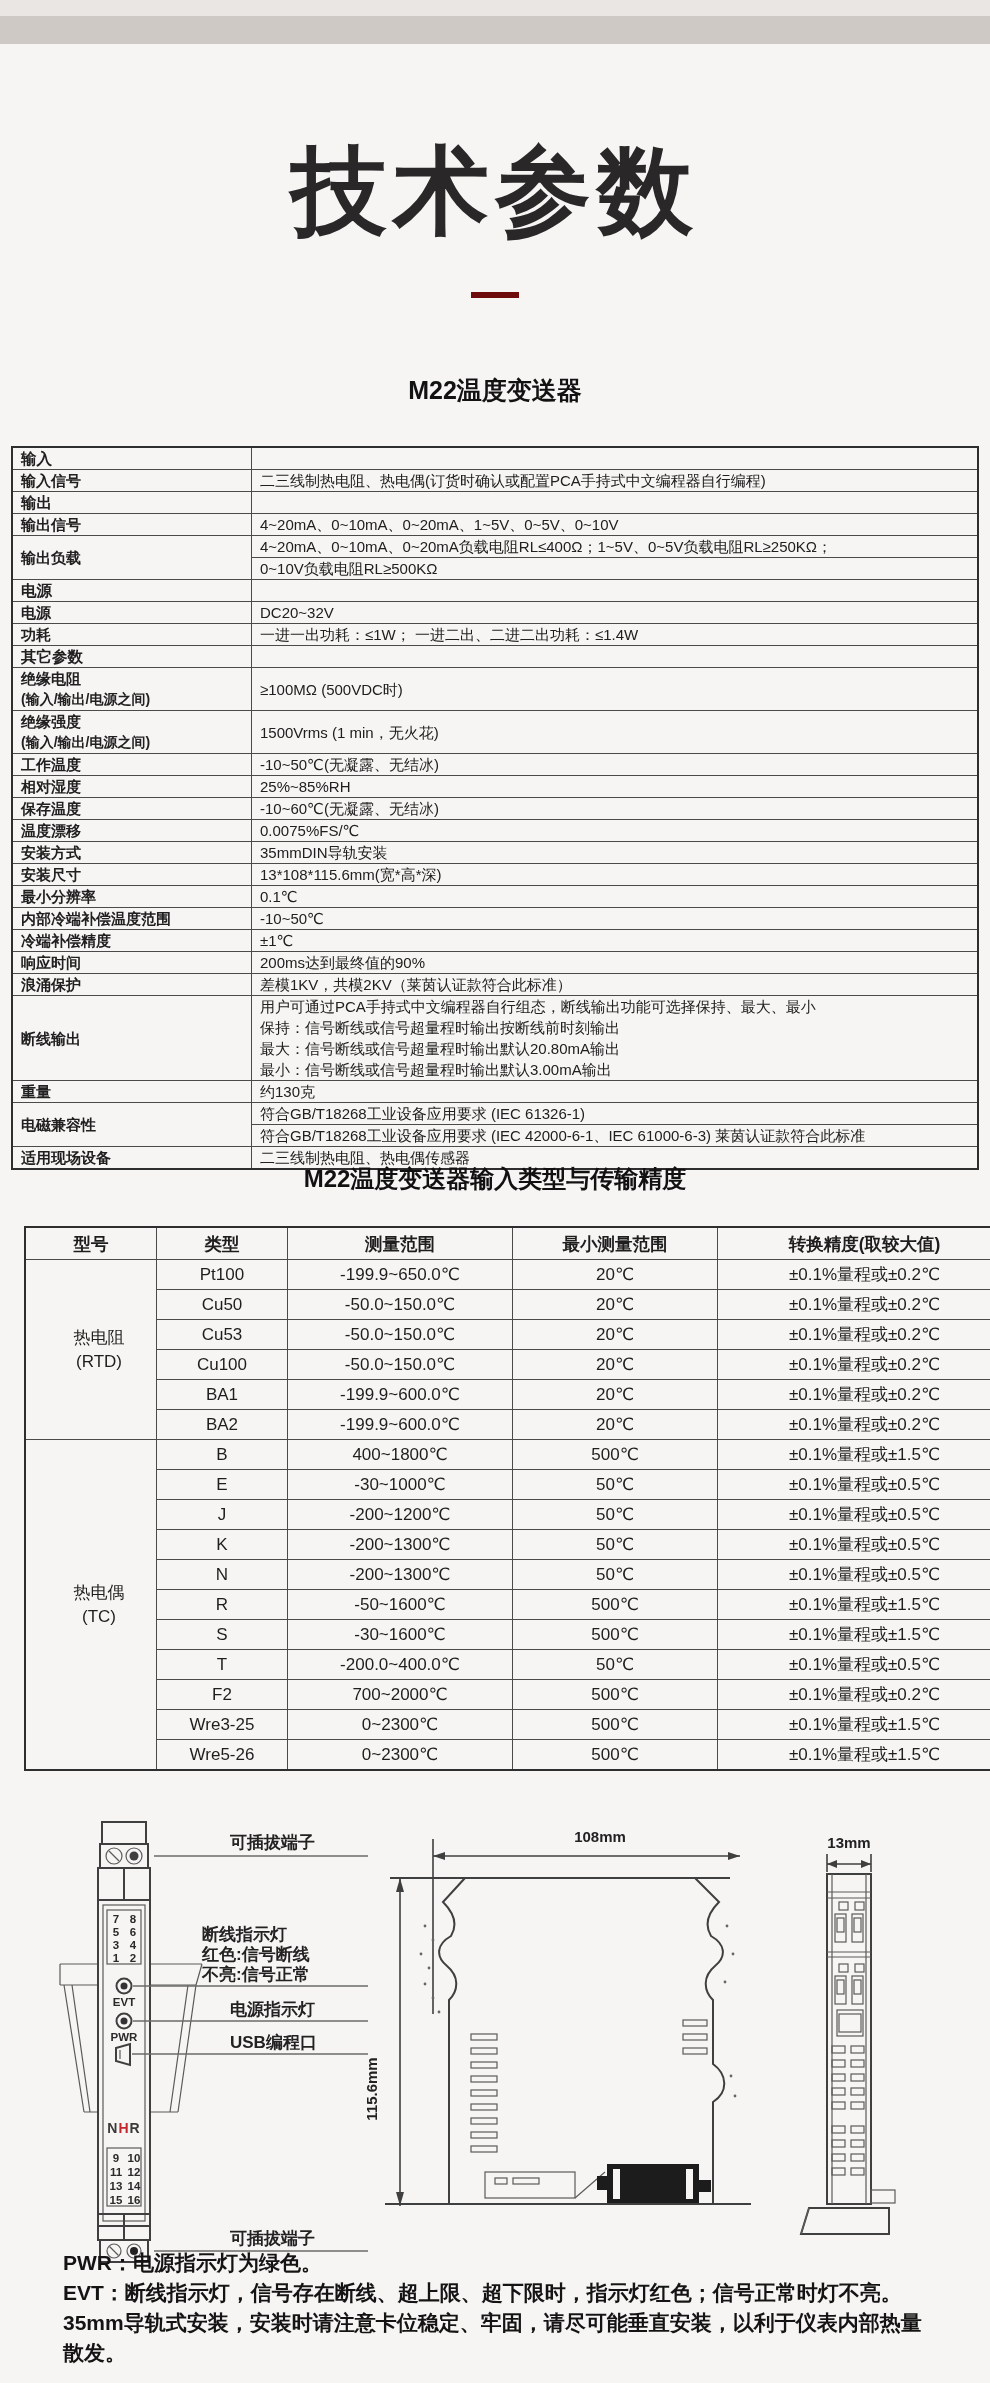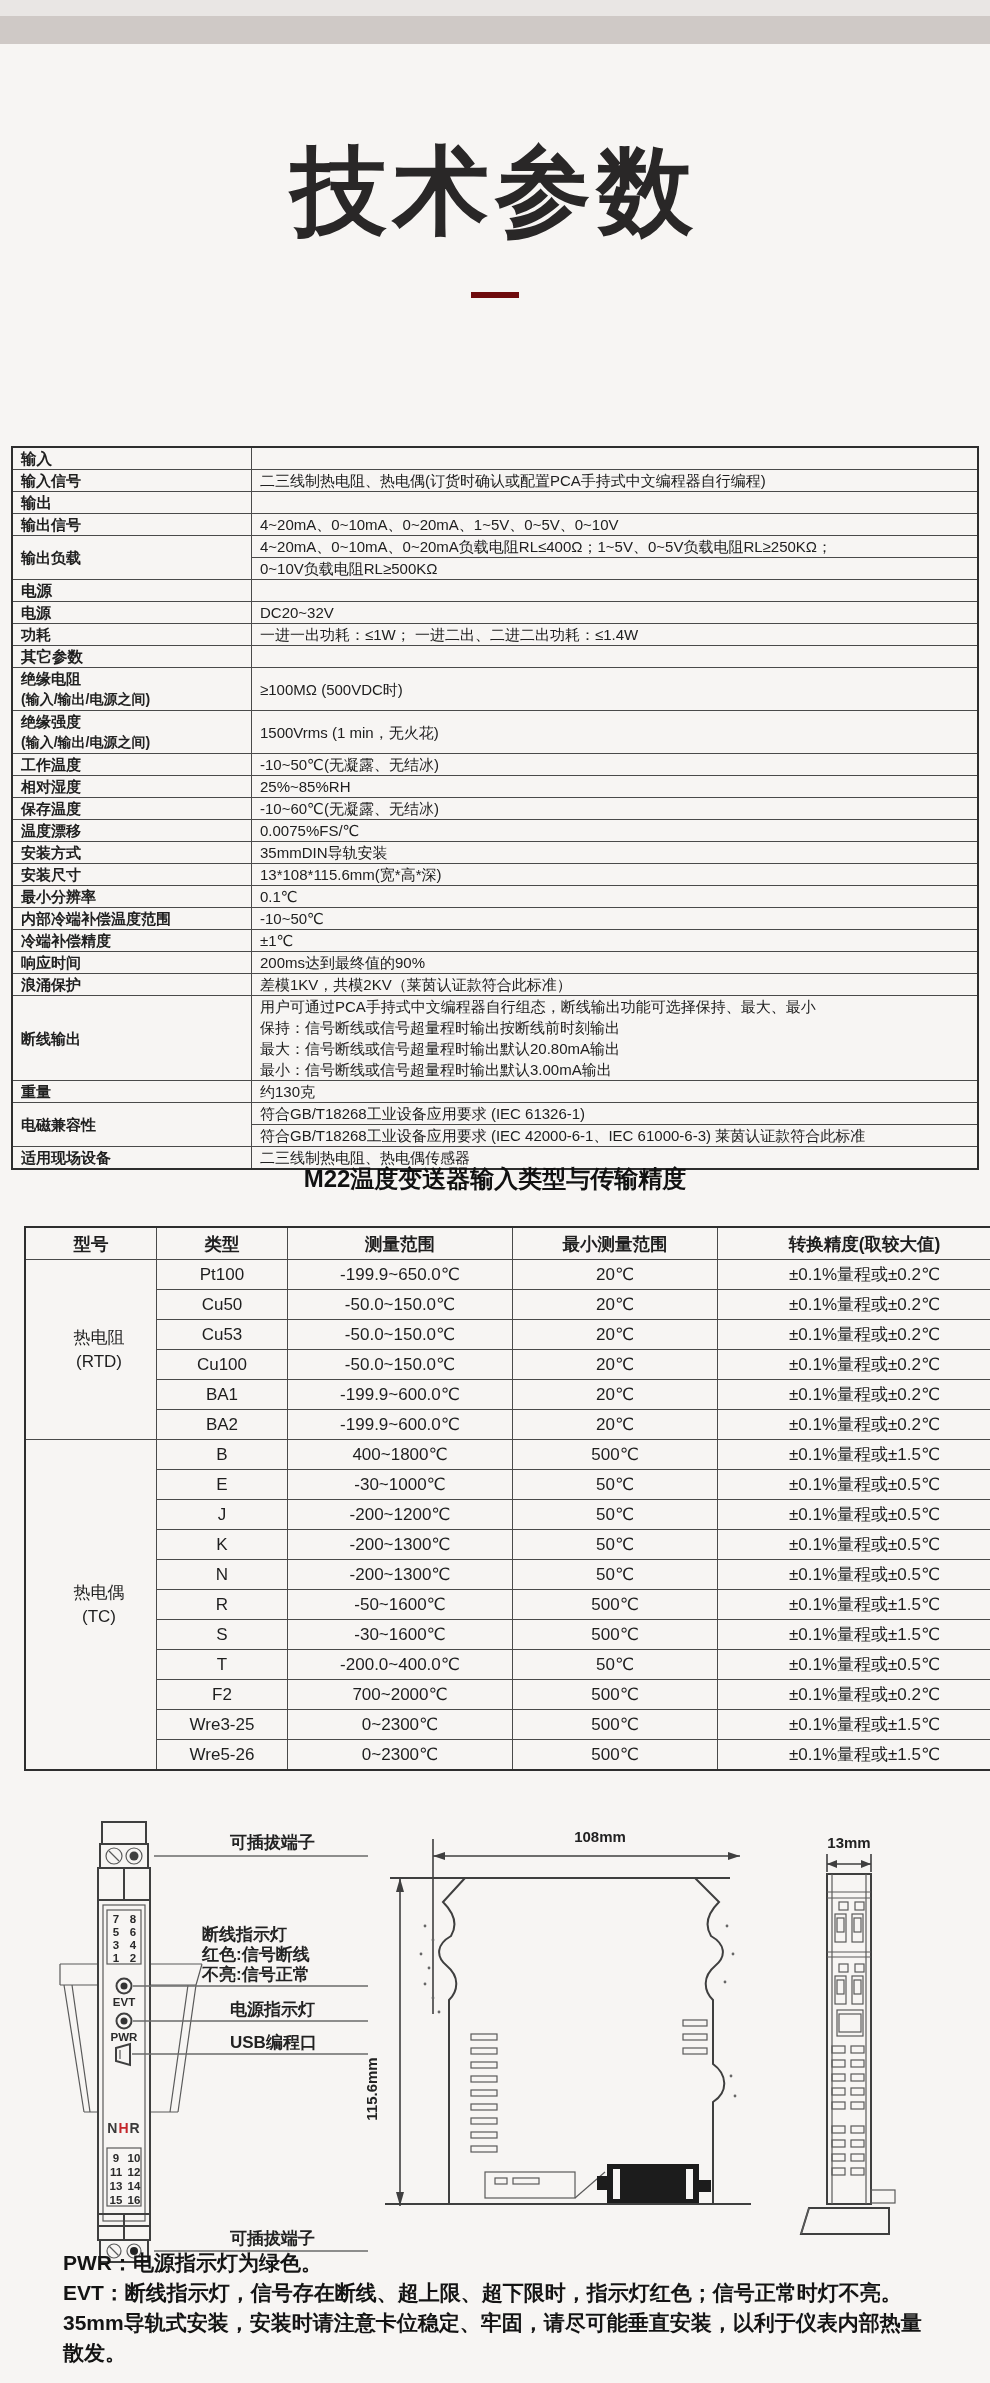--- a/index.html
+++ b/index.html
@@ -69,20 +69,21 @@
 </style>
 </head>
 <body>
 
 <div class="page">
 
   <div class="top-band"></div>
 
   <div class="big-title">技术参数</div>
   <div class="red-dash"></div>
+  <div class="subtitle">M22温度变送器</div>
 
   <table class="spec-table">
     <tbody id="spec-body">
         <tr>
           <td class="lbl section">输入</td>
           <td class="val">&nbsp;</td>
         </tr>
         <tr>
           <td class="lbl">输入信号</td>
           <td class="val">二三线制热电阻、热电偶(订货时确认或配置PCA手持式中文编程器自行编程)</td>

